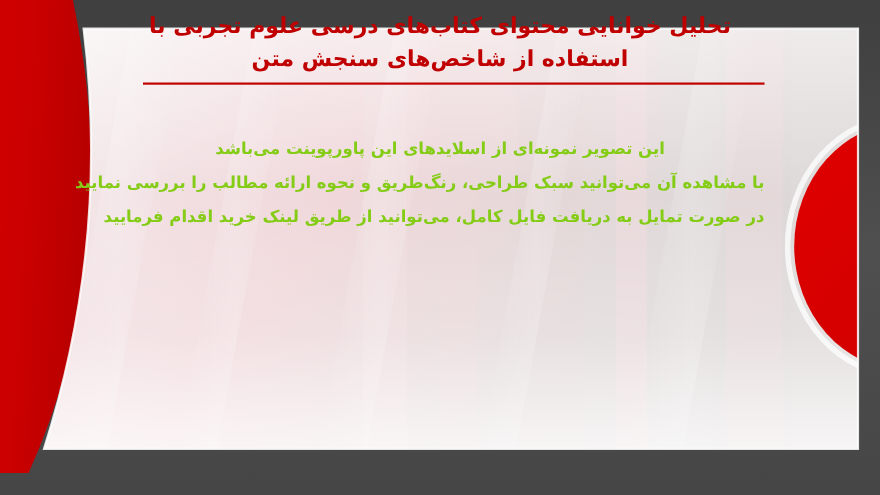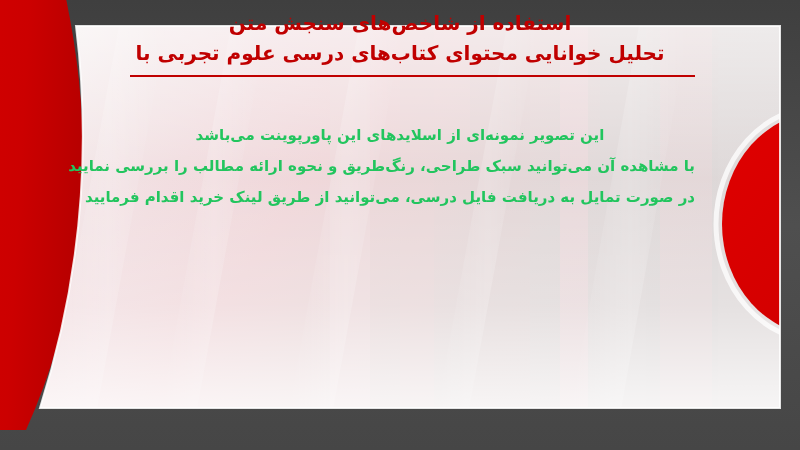--- a/index.html
+++ b/index.html
@@ -63,21 +63,21 @@
   #body-block {
     left: 0;
     right: 0;
     top: 120px;
     padding: 0 105px 0 105px;
     box-sizing: border-box;
     text-align: center;
     direction: rtl;
   }
   .body-line {
-    color: #22c55e;
+    color: #84cc16;
     font-size: 15px;
     font-weight: bold;
     line-height: 31px;
     direction: rtl;
     white-space: nowrap;
   }
 </style>
 </head>
 <body>
 
@@ -160,24 +160,24 @@
       <ellipse cx="822" cy="224" rx="100" ry="112" fill="url(#redGradR)"></ellipse>
       <ellipse cx="822" cy="224" rx="106" ry="118" fill="none" stroke="#ffffff" stroke-opacity="0.75" stroke-width="5"></ellipse>
     </g>
 
     <path d="M 76 26 L 780 26 L 780 408 L 40 408 Q 100 220 76 26 Z" fill="none" stroke="#ffffff" stroke-opacity="0.85" stroke-width="2"></path>
 
     <path d="M -40 -20 L 44 -20 Q 96 215 16 402 L -40 402 Z" fill="none" stroke="#4d4d4d" stroke-width="0"></path>
   </svg>
 
   <div class="layer" id="title-block">
+    <div class="title-line">تحلیل خوانایی محتوای کتاب‌های درسی علوم تجربی با</div>
     <div class="title-line">استفاده از شاخص‌های سنجش متن</div>
-    <div class="title-line">تحلیل خوانایی محتوای کتاب‌های درسی علوم تجربی با</div>
   </div>
   <div id="title-rule"></div>
 
   <div class="layer" id="body-block">
     <div class="body-line">این تصویر نمونه‌ای از اسلایدهای این پاورپوینت می‌باشد</div>
     <div class="body-line">با مشاهده آن می‌توانید سبک طراحی، رنگ‌طریق و نحوه ارائه مطالب را بررسی نمایید</div>
-    <div class="body-line">در صورت تمایل به دریافت فایل درسی، می‌توانید از طریق لینک خرید اقدام فرمایید</div>
+    <div class="body-line">در صورت تمایل به دریافت فایل کامل، می‌توانید از طریق لینک خرید اقدام فرمایید</div>
   </div>
 
 </div>
 
 </body></html>

